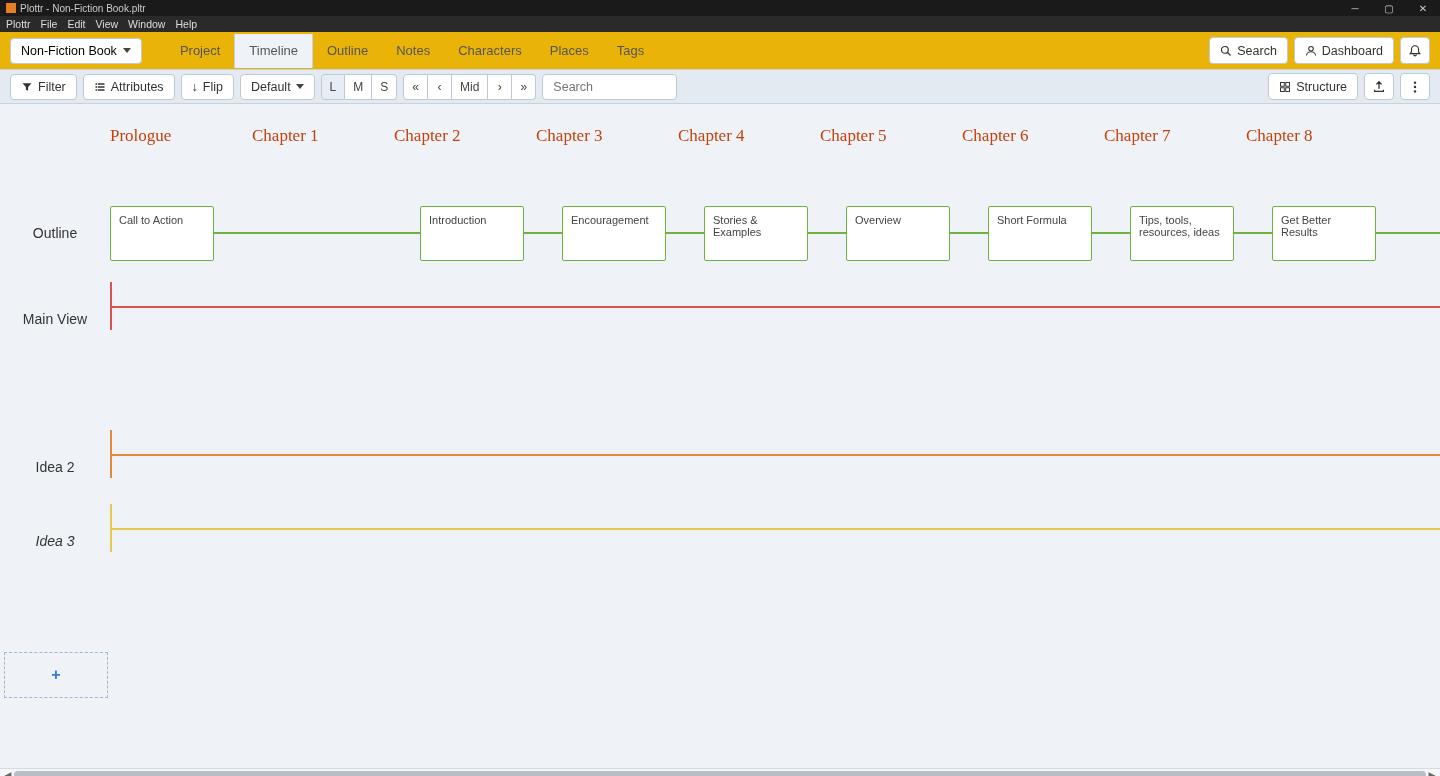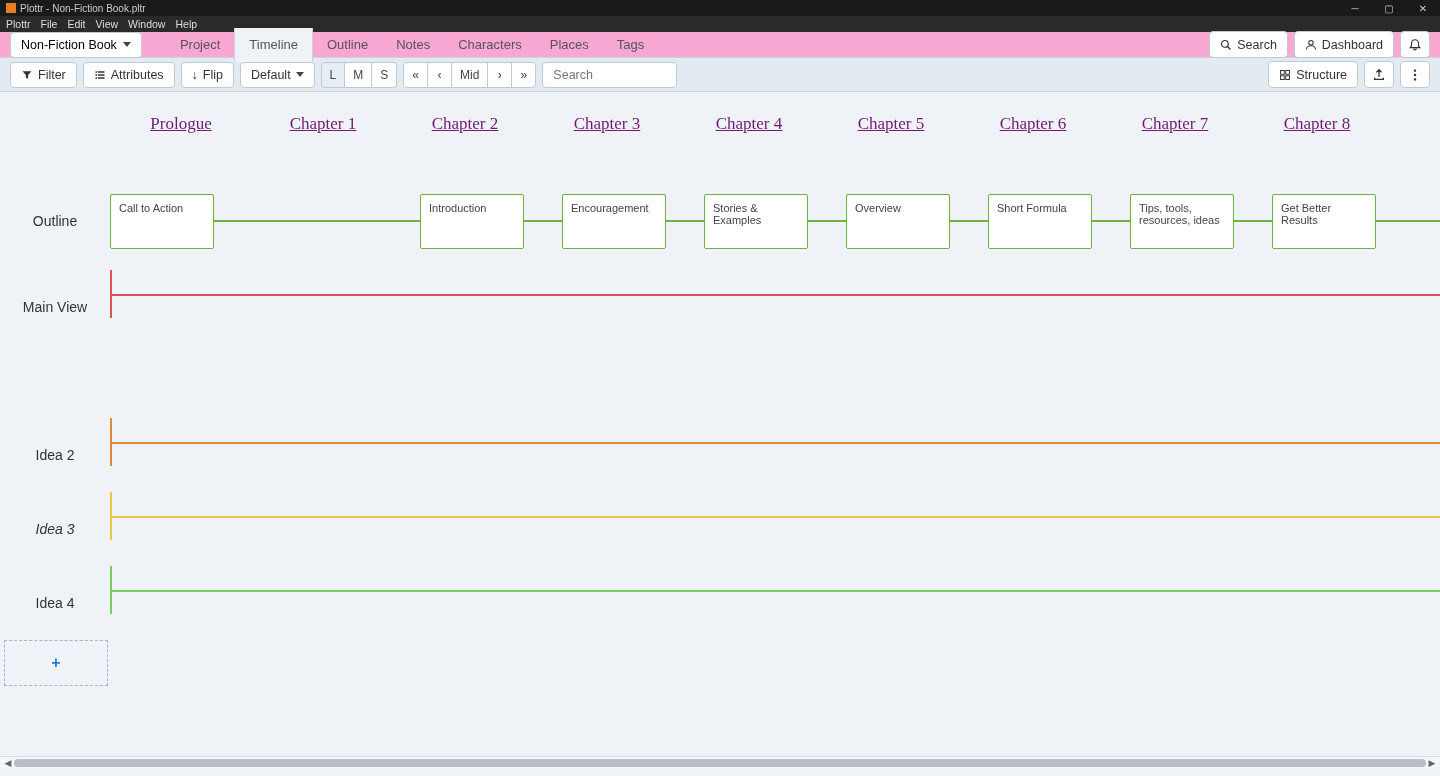--- a/index.html
+++ b/index.html
@@ -10,21 +10,21 @@
 .titlebar .app-icon { width: 10px; height: 10px; background: #e67e22; margin-right: 4px; }
 .titlebar-text { color: #ccc; font-size: 10px; }
 .titlebar-controls { position: absolute; right: 0; top: 0; display: flex; height: 16px; }
 .titlebar-controls span { width: 34px; display: flex; align-items: center; justify-content: center; color: #ccc; font-size: 10px; }
 
 
 .menubar { background: #2a2a2a; height: 16px; display: flex; align-items: center; padding: 0 6px; gap: 10px; }
 .menubar span { color: #ddd; font-size: 10.5px; cursor: default; }
 
 
-.toolbar1 { background: #f9a8d4; height: 26px; border-bottom: 1px solid #c8d3df; display: flex; align-items: center; padding: 0 10px; gap: 8px; }
+.toolbar1 { background: #eab308; height: 38px; border-bottom: 1px solid #c8d3df; display: flex; align-items: center; padding: 0 10px; gap: 8px; }
 .book-dropdown { background: #fff; border: 1px solid #bfc9d4; border-radius: 4px; padding: 5px 10px; font-size: 12.5px; display: flex; align-items: center; gap: 6px; cursor: pointer; }
 .caret-down { border-left: 4px solid transparent; border-right: 4px solid transparent; border-top: 5px solid #444; }
 .nav-tabs { display: flex; align-items: stretch; height: 34px; margin-left: 16px; }
 .nav-tab { padding: 0 14px; display: flex; align-items: center; font-size: 13px; color: #555; cursor: pointer; }
 .nav-tab.active { background: #eff3f8; border-left: 1px solid #c8d3df; border-right: 1px solid #c8d3df; }
 .toolbar1-right { margin-left: auto; display: flex; gap: 6px; }
 .btn { background: #fff; border: 1px solid #bfc9d4; border-radius: 4px; padding: 5px 10px; font-size: 12.5px; display: flex; align-items: center; gap: 5px; cursor: pointer; color: #333; }
 .btn svg { width: 12px; height: 12px; }
 .icon-btn { background: #fff; border: 1px solid #bfc9d4; border-radius: 4px; width: 30px; height: 27px; display: flex; align-items: center; justify-content: center; cursor: pointer; }
 
@@ -35,21 +35,21 @@
 .btn-group .seg:first-child { border-radius: 4px 0 0 4px; }
 .btn-group .seg:last-child { border-radius: 0 4px 4px 0; }
 .btn-group .seg + .seg { border-left: none; }
 .btn-group .seg.active { background: #e7edf4; }
 .search { background: #fff; border: 1px solid #bfc9d4; border-radius: 4px; padding: 5px 10px; font-size: 12.5px; width: 135px; color: #888; }
 .toolbar2-right { margin-left: auto; display: flex; gap: 6px; }
 
 
 .grid { height: 676px; overflow: hidden; position: relative; }
 .col-headers { position: absolute; top: 22px; left: 110px; right: 0; display: flex; }
-.col-header { width: 142px; text-align: center; font-size: 17px; color: #701a75; font-family: Georgia, serif; text-decoration: underline; }
+.col-header { width: 142px; text-align: left; font-size: 17px; color: #c2410c; font-family: Georgia, serif; }
 
 .row { position: absolute; left: 0; right: 0; display: flex; align-items: center; }
 .row-label { width: 110px; text-align: center; font-size: 14px; color: #333; }
 .row-track { flex: 1; position: relative; height: 74px; }
 
 
 .outline-start { position: absolute; left: 0; top: 36px; width: 2px; height: 48px; background: transparent; border-left: 2px solid #6eb13f; }
 .line-green { position: absolute; top: 36px; left: 0; right: -30px; height: 2px; background: #6eb13f; }
 .card { position: absolute; top: 10px; width: 104px; height: 55px; background: #fff; border: 1.5px solid #6eb13f; border-radius: 2px; padding: 7px 8px; font-size: 11px; color: #444; }
 .card:nth-of-type(1){ left: 26px; }
@@ -243,27 +243,20 @@
   </div>
 
   <div class="row" style="top:400px;font-style:italic;">
     <div class="row-label">Idea 3</div>
     <div class="row-track">
       <div class="vbar" style="background:#e5c94e;"></div>
       <div class="hline" style="background:#e5c94e;"></div>
     </div>
   </div>
 
-  <div class="row" style="top:474px;">
-    <div class="row-label">Idea 4</div>
-    <div class="row-track">
-      <div class="vbar" style="background:#7cce5b;"></div>
-      <div class="hline" style="background:#7cce5b;"></div>
-    </div>
-  </div>
 
   <div class="add-box">
     <span>+</span>
   </div>
 
   <div class="hscroll">
     <span class="hscroll-arrow" style="left:2px;">◀</span>
     <div class="hscroll-thumb"></div>
     <span class="hscroll-arrow" style="right:2px;">▶</span>
   </div>

